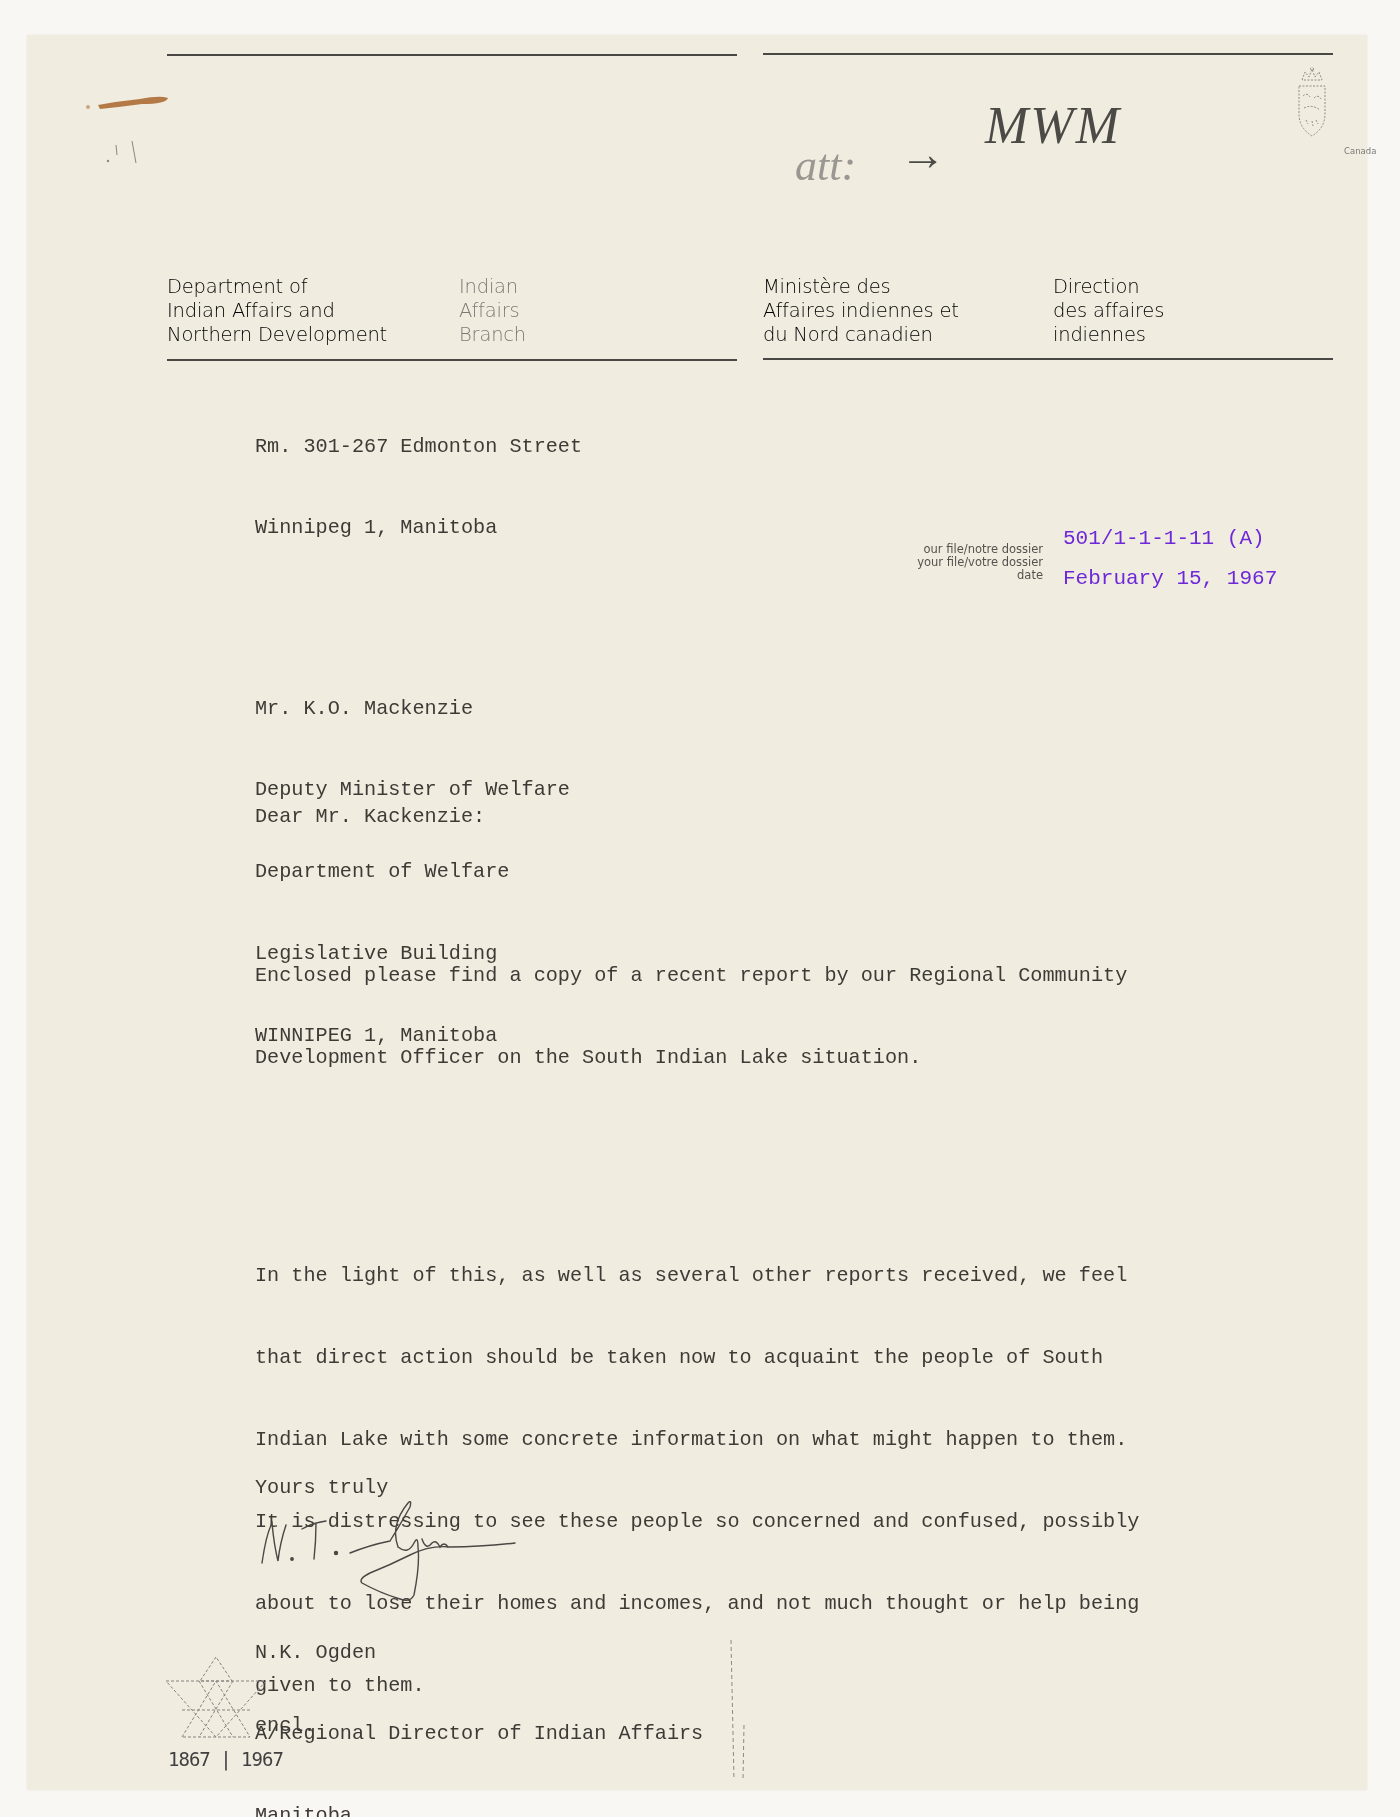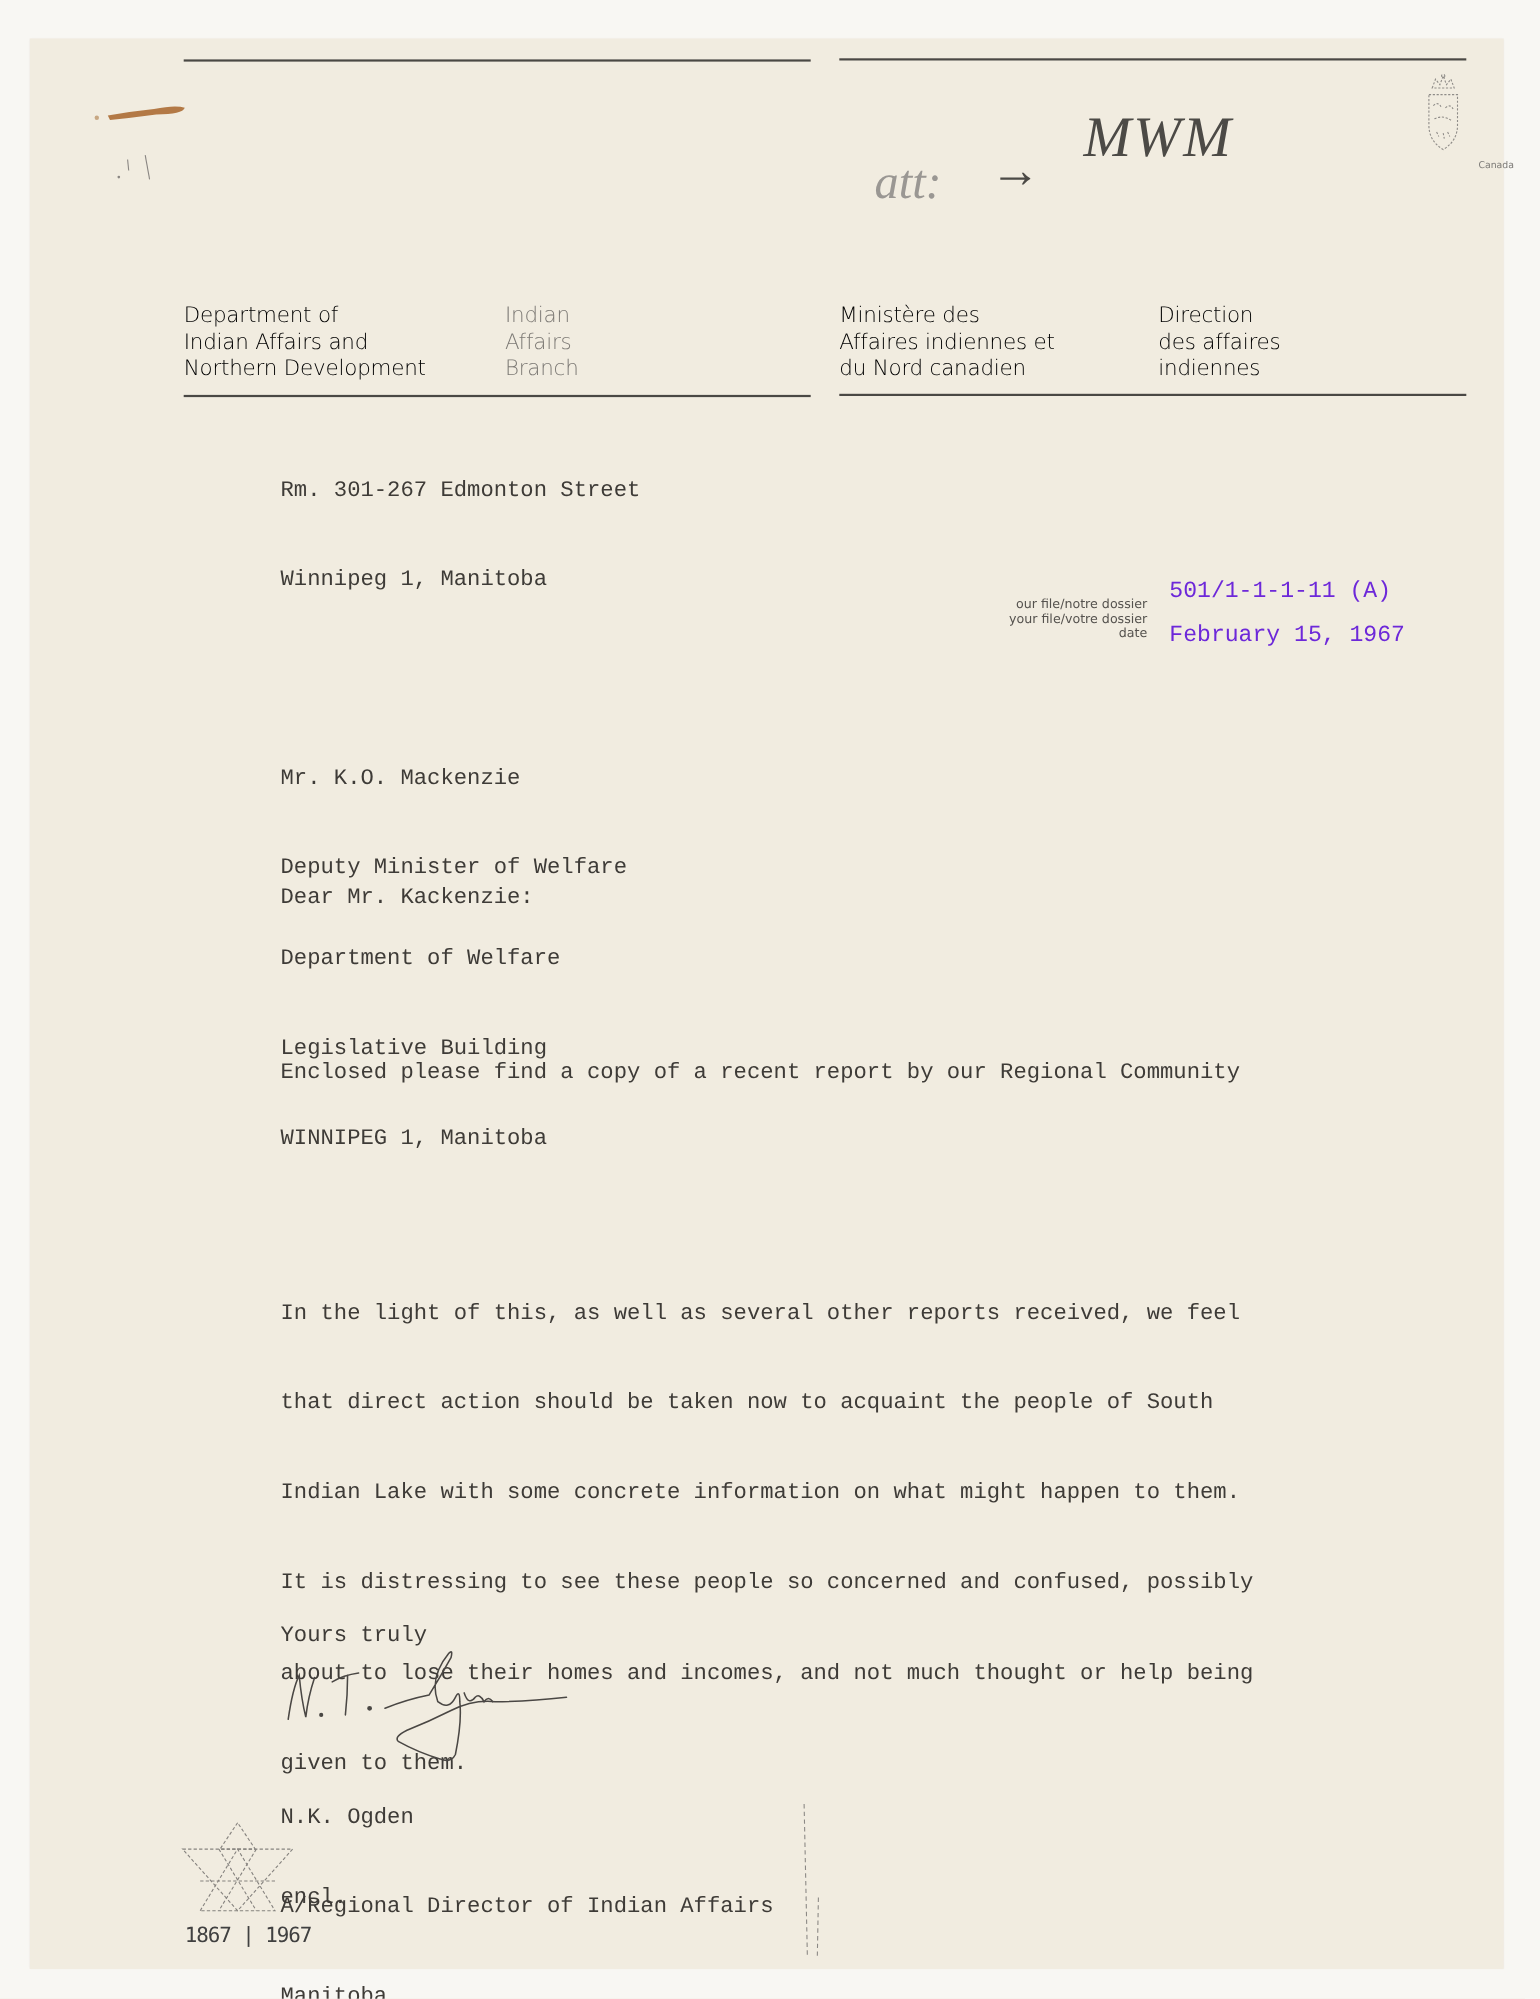--- a/index.html
+++ b/index.html
@@ -134,20 +134,21 @@
   <div>Department of Welfare</div>
   <div>Legislative Building</div>
   <div>WINNIPEG 1, Manitoba</div>
 </div>
 
 <div class="type" style="left:255px; top:803px;">Dear Mr. Kackenzie:</div>
 
 <div class="type" style="left:255px; top:853px;">
   <div class="para">
     <div>Enclosed please find a copy of a recent report by our Regional Community</div>
+    <div>Development Officer on the South Indian Lake situation.</div>
   </div>
   <div class="para">
     <div>In the light of this, as well as several other reports received, we feel</div>
     <div>that direct action should be taken now to acquaint the people of South</div>
     <div>Indian Lake with some concrete information on what might happen to them.</div>
     <div>It is distressing to see these people so concerned and confused, possibly</div>
     <div>about to lose their homes and incomes, and not much thought or help being</div>
     <div>given to them.</div>
   </div>
   

